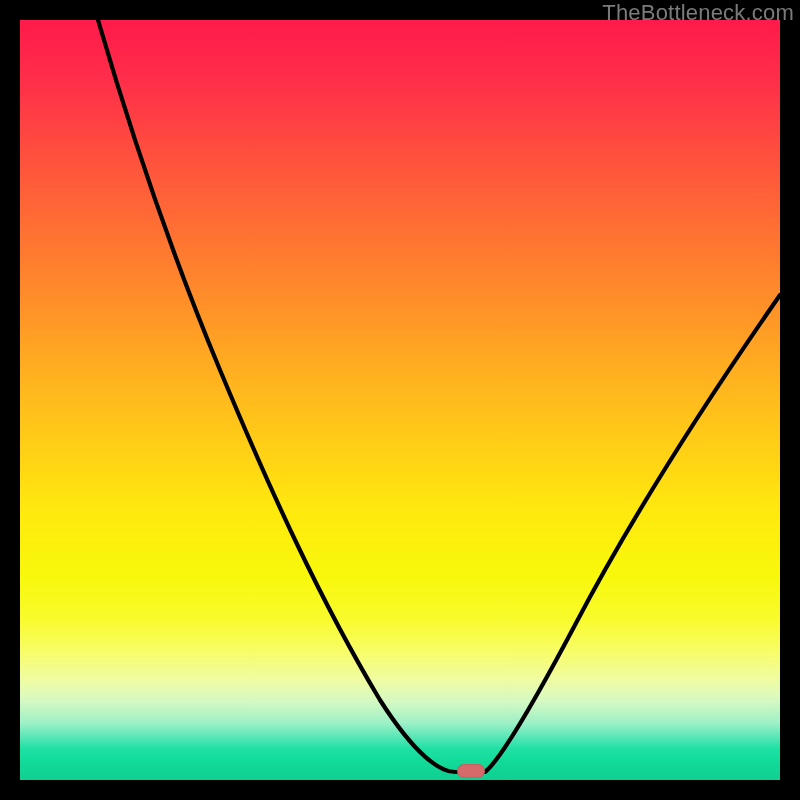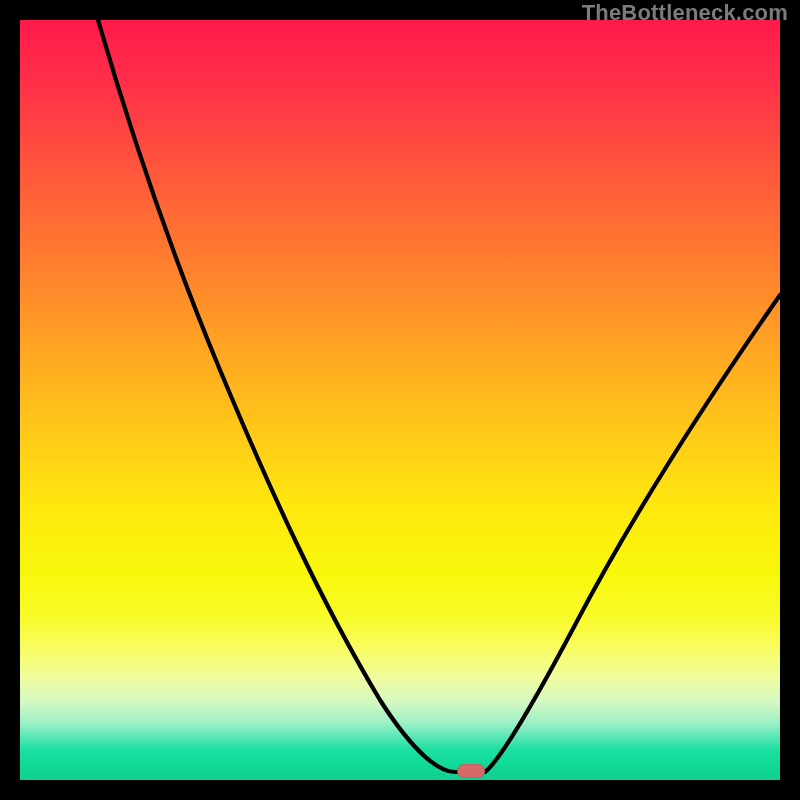--- a/index.html
+++ b/index.html
@@ -76,24 +76,24 @@
     width: 28px;
     height: 14px;
     border-radius: 7px;
     background: #d66a6a;
     box-shadow: inset 0 0 2px rgba(0,0,0,0.25);
   }
   
   .attrib {
     position: absolute;
     top: 0;
-    right: 12px;
+    right: 6px;
     color: #7b7b7b;
     font-size: 22px;
-    font-weight: 700;
+    font-weight: 400;
     letter-spacing: 0.2px;
     z-index: 5;
   }
 </style>
 </head>
 <body>
 
 <div class="stage">
   <div class="attrib">TheBottleneck.com</div>
 

